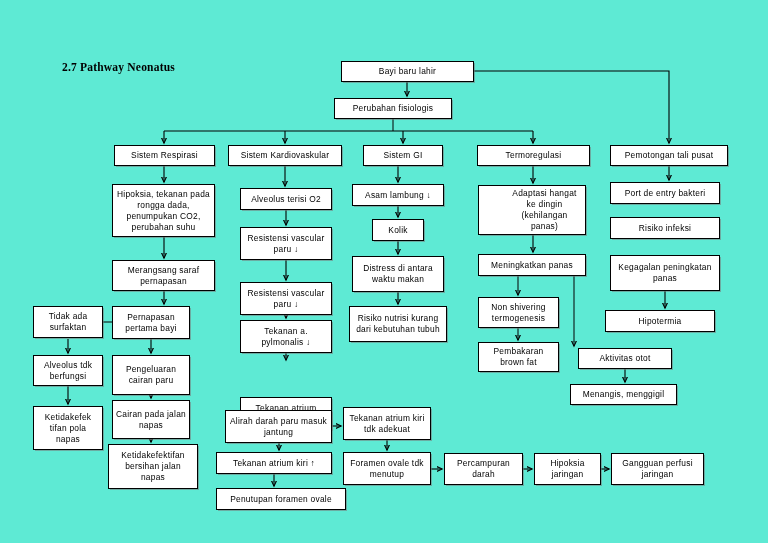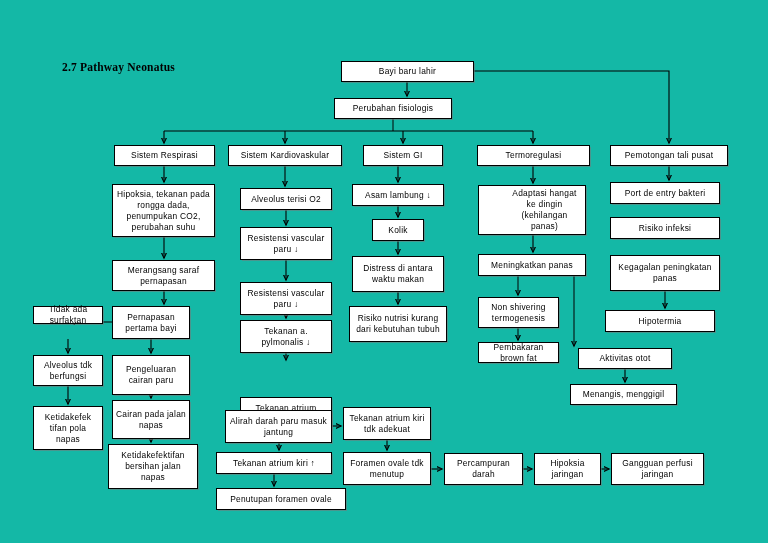--- a/index.html
+++ b/index.html
@@ -1,20 +1,20 @@
 <!DOCTYPE html>
 <html><head>
 <meta charset="utf-8">
 <style>
   html,body{margin:0;padding:0;background:#ffffff;}
   #page{
     position:relative;
     width:768px;
     height:543px;
-    background:#14b8a6;
+    background:#5eead4;
     overflow:hidden;
     font-family:"Liberation Sans", sans-serif;
   }
   #title{
     position:absolute;
     left:62px;
     top:61px;
     font-family:"Liberation Serif", serif;
     font-weight:bold;
     font-size:11.5px;
@@ -144,21 +144,21 @@
 
   <div class="node" style="left:112px;top:184px;width:103px;height:53px;">
     <span>Hipoksia, tekanan pada rongga dada, penumpukan CO2, perubahan suhu</span>
   </div>
   <div class="node" style="left:112px;top:260px;width:103px;height:31px;">
     <span>Merangsang saraf pernapasan</span>
   </div>
   <div class="node" style="left:112px;top:306px;width:78px;height:33px;">
     <span>Pernapasan pertama bayi</span>
   </div>
-  <div class="node" style="left:33px;top:306px;width:70px;height:18px;">
+  <div class="node" style="left:33px;top:306px;width:70px;height:32px;">
     <span>Tidak ada surfaktan</span>
   </div>
   <div class="node" style="left:33px;top:355px;width:70px;height:31px;">
     <span>Alveolus tdk berfungsi</span>
   </div>
   <div class="node" style="left:33px;top:406px;width:70px;height:44px;">
     <span>Ketidakefek tifan pola napas</span>
   </div>
   <div class="node" style="left:112px;top:355px;width:78px;height:40px;">
     <span>Pengeluaran cairan paru</span>
@@ -201,21 +201,21 @@
 
   <div class="node" style="left:478px;top:185px;width:108px;height:50px;padding-left:28px;">
     <span>Adaptasi hangat ke dingin (kehilangan panas)</span>
   </div>
   <div class="node" style="left:478px;top:254px;width:108px;height:22px;">
     <span>Meningkatkan panas</span>
   </div>
   <div class="node" style="left:478px;top:297px;width:81px;height:31px;justify-content:flex-end;">
     <span>Non shivering termogenesis</span>
   </div>
-  <div class="node" style="left:478px;top:342px;width:81px;height:21px;">
+  <div class="node" style="left:478px;top:342px;width:81px;height:30px;">
     <span>Pembakaran brown fat</span>
   </div>
   <div class="node" style="left:578px;top:348px;width:94px;height:21px;">
     <span>Aktivitas otot</span>
   </div>
   <div class="node" style="left:570px;top:384px;width:107px;height:21px;">
     <span>Menangis, menggigil</span>
   </div>
 
   <div class="node" style="left:610px;top:182px;width:110px;height:22px;">

